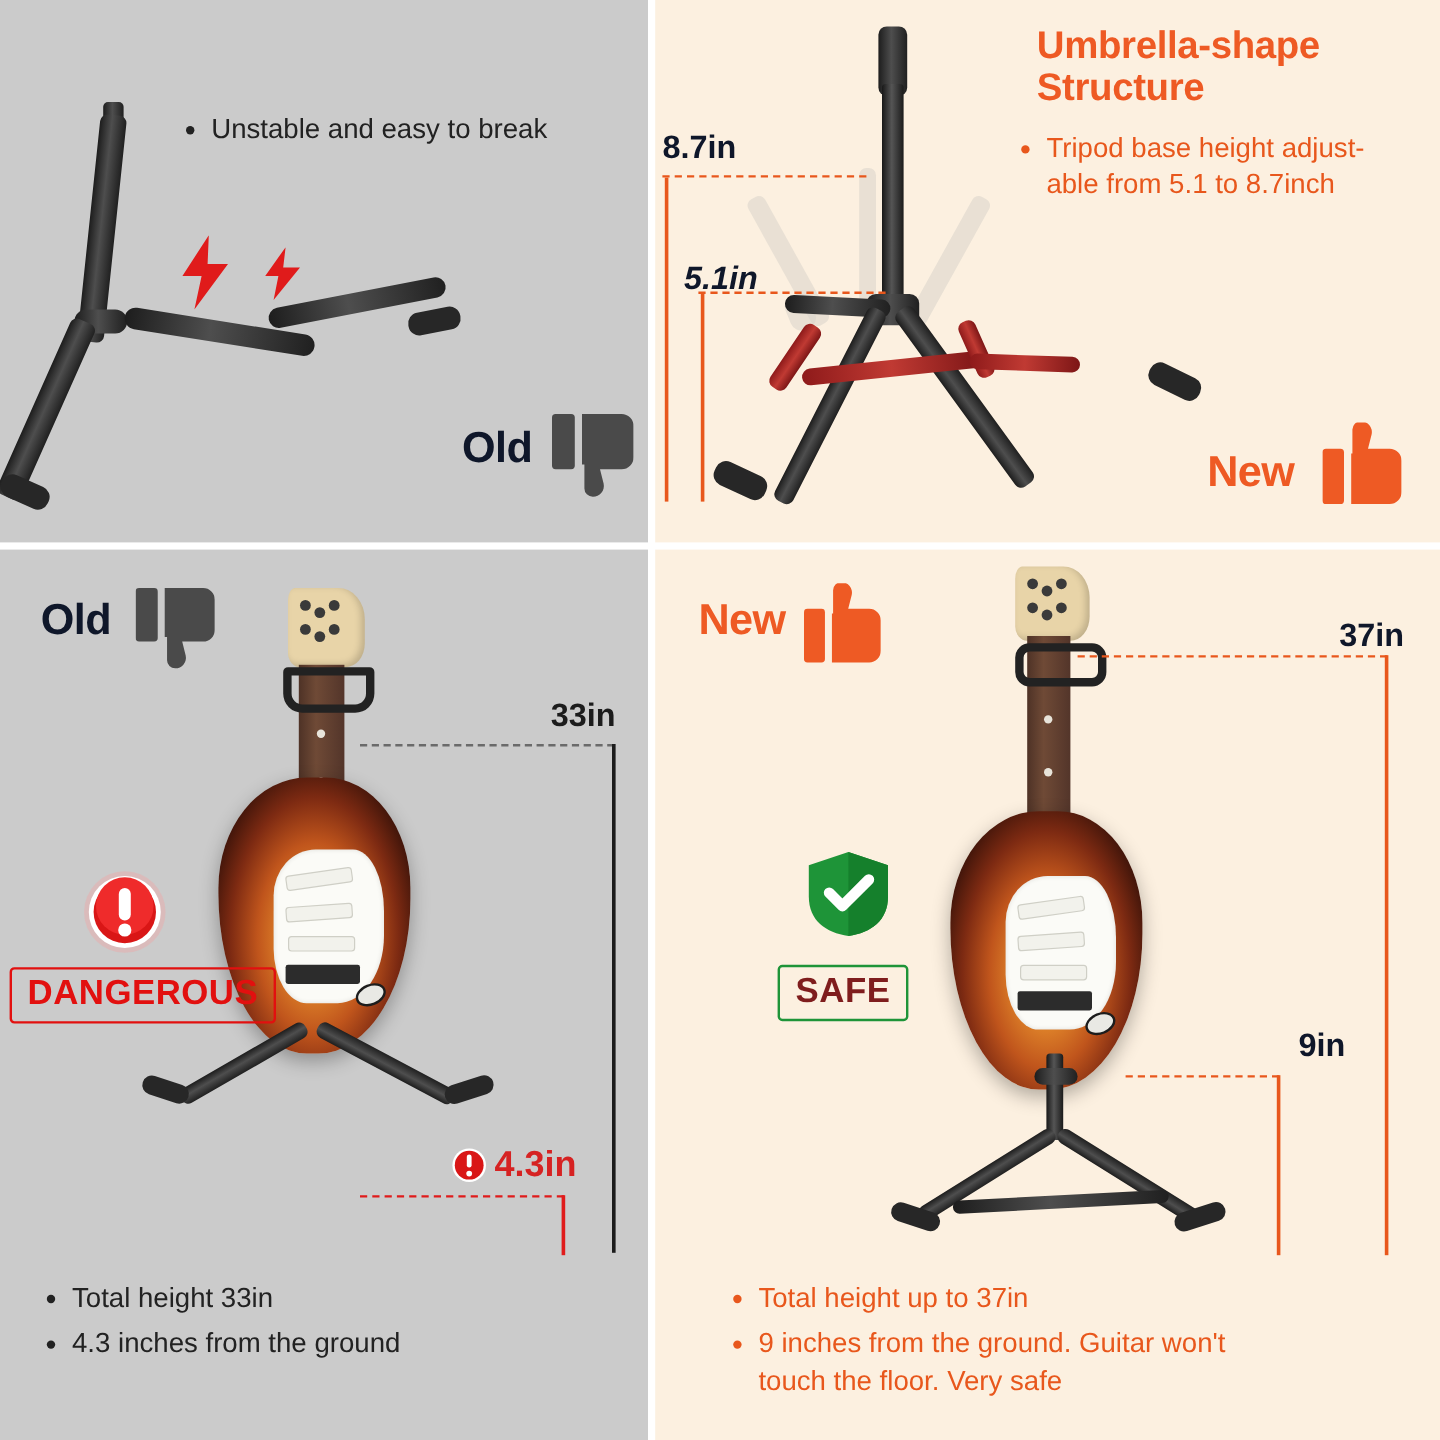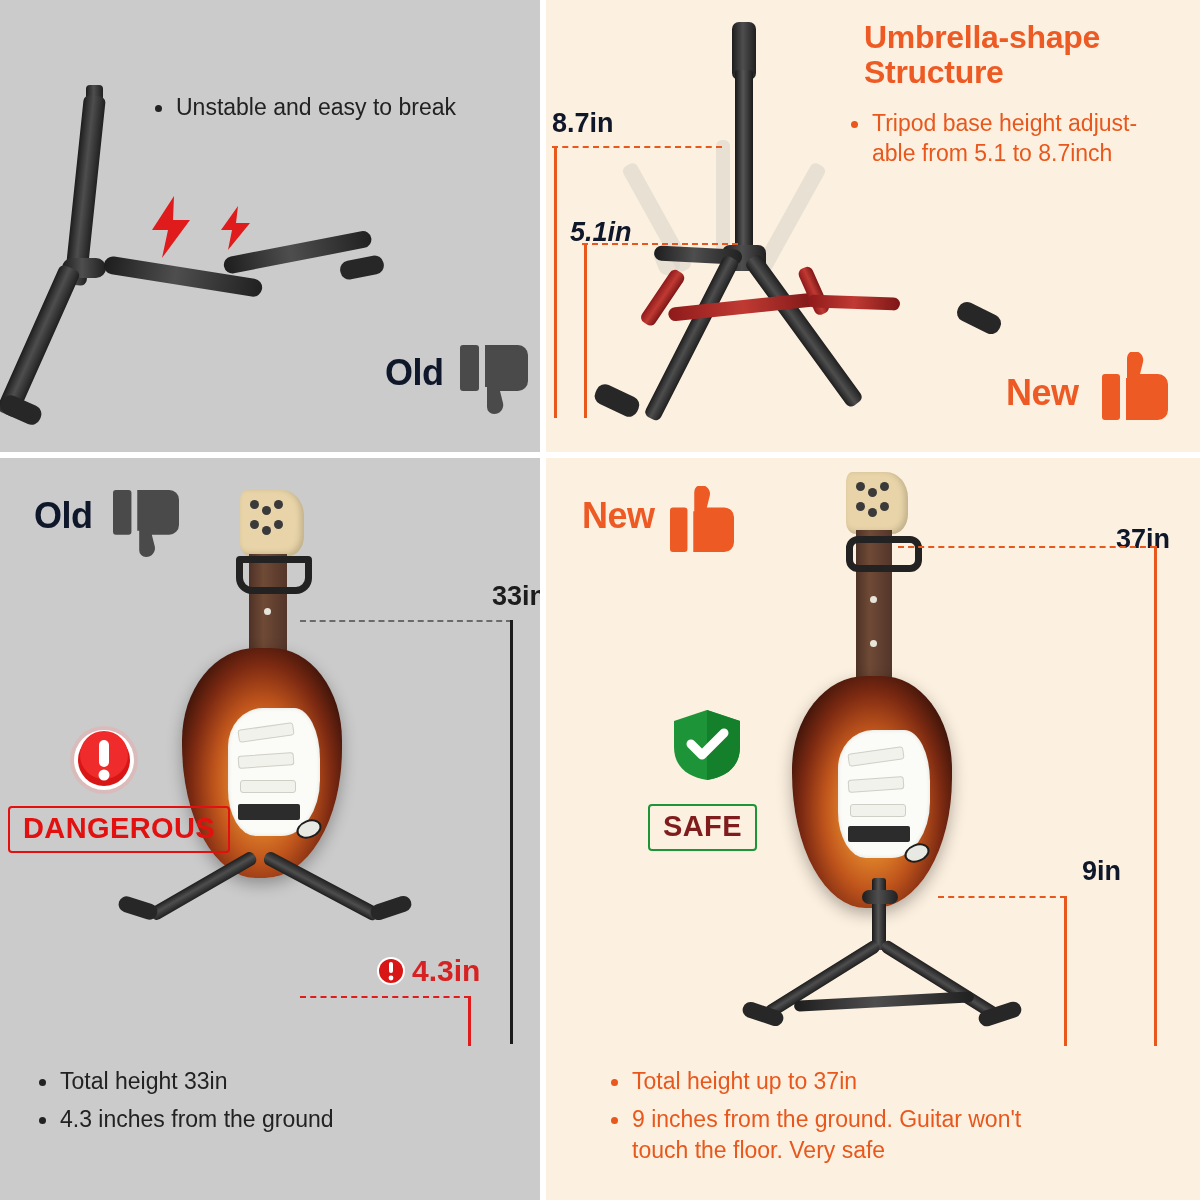--- a/index.html
+++ b/index.html
@@ -251,21 +251,21 @@
         <circle cx="36" cy="36" r="34" fill="#e8aeae" opacity=".55"></circle>
         <circle cx="36" cy="36" r="30" fill="#ffffff"></circle>
         <circle cx="36" cy="36" r="26" fill="#d91616"></circle>
         <circle cx="36" cy="31" r="24" fill="#ef2b2b"></circle>
         <rect x="31" y="16" width="10" height="27" rx="5" fill="#ffffff"></rect>
         <circle cx="36" cy="51" r="5.5" fill="#ffffff"></circle>
       </svg>
     </div>
     <div class="status-box danger" style="left:8px;top:348px;">DANGEROUS</div>
 
-    <div class="dimlabel black" style="left:492px;top:125px;text-align:right;">33in</div>
+    <div class="dimlabel black" style="left:459px;top:125px;text-align:right;">33in</div>
     <div class="dash-h" style="left:300px;top:162px;width:212px;"></div>
     <div class="vline black" style="left:510px;top:162px;height:424px;"></div>
 
     <div class="status-badge" style="left:376px;top:498px;">
       <svg width="30" height="30" viewBox="0 0 30 30">
         <circle cx="15" cy="15" r="14" fill="#ffffff"></circle>
         <circle cx="15" cy="15" r="12" fill="#d91616"></circle>
         <rect x="13" y="6" width="4" height="11" rx="2" fill="#ffffff"></rect>
         <circle cx="15" cy="22" r="2.4" fill="#ffffff"></circle>
       </svg>
@@ -329,21 +329,21 @@
 
     <div class="status-badge" style="left:126px;top:250px;">
       <svg width="70" height="74" viewBox="0 0 70 74">
         <path d="M35 2 L68 13 v26 c0 20 -14 30 -33 33 C16 69 2 59 2 39 V13 Z" fill="#1e9438"></path>
         <path d="M35 2 L68 13 v26 c0 20 -14 30 -33 33 Z" fill="#15802c"></path>
         <path d="M19 36 l11 11 l22 -22" fill="none" stroke="#ffffff" stroke-width="9" stroke-linecap="round" stroke-linejoin="round"></path>
       </svg>
     </div>
     <div class="status-box safe" style="left:102px;top:346px;">SAFE</div>
 
-    <div class="dimlabel orange" style="left:570px;top:68px;">37in</div>
+    <div class="dimlabel orange" style="left:570px;top:58px;">37in</div>
     <div class="dash-h orange" style="left:352px;top:88px;width:258px;"></div>
     <div class="vline orange" style="left:608px;top:88px;height:500px;"></div>
 
     <div class="dimlabel orange" style="left:536px;top:400px;">9in</div>
     <div class="dash-h orange" style="left:392px;top:438px;width:128px;"></div>
     <div class="vline orange" style="left:518px;top:438px;height:150px;"></div>
 
     <ul class="bullets orange" style="left:60px;top:608px;width:560px;">
       <li style="margin-bottom:8px;">Total height up to 37in</li>
       <li>

